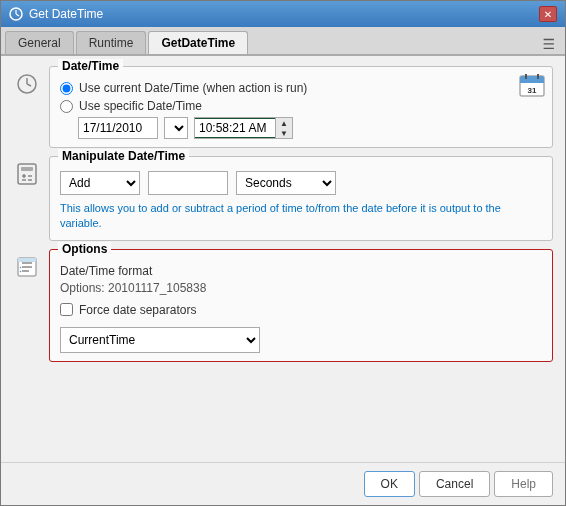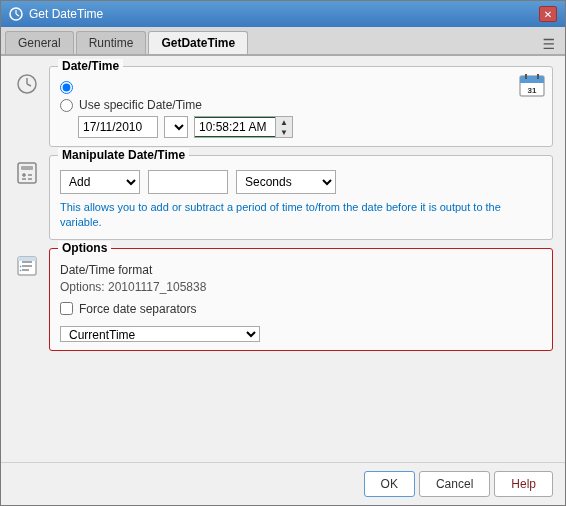--- a/index.html
+++ b/index.html
@@ -291,21 +291,21 @@
     }
 
     .checkbox-label {
       font-size: 12px;
       color: #333;
     }
 
     .variable-dropdown {
       border: 1px solid #aaa;
       background: white;
-      height: 16px;
+      height: 26px;
       padding: 0 4px;
       font-size: 12px;
       width: 200px;
       cursor: pointer;
     }
 
     .footer {
       display: flex;
       justify-content: flex-end;
       align-items: center;
@@ -332,21 +332,21 @@
 
     .btn-cancel {
       background: white;
       border: 1px solid #aaa;
       color: #333;
     }
 
     .btn-help {
       background: white;
       border: 1px solid #aaa;
-      color: #7f1d1d;
+      color: #737373;
     }
 
     
     .clock-svg { width: 24px; height: 24px; }
     .calc-svg { width: 24px; height: 24px; }
     .list-svg { width: 24px; height: 24px; }
   </style>
 </head>
 <body>
 
@@ -393,20 +393,21 @@
             <rect x="2" y="5" width="24" height="7" rx="2" fill="#5b9bd5"></rect>
             <rect x="2" y="10" width="24" height="2" fill="#5b9bd5"></rect>
             <line x1="8" y1="3" x2="8" y2="8" stroke="#555" stroke-width="2"></line>
             <line x1="20" y1="3" x2="20" y2="8" stroke="#555" stroke-width="2"></line>
             <text x="14" y="22" text-anchor="middle" font-size="8" fill="#333" font-weight="bold">31</text>
           </svg>
         </div>
         <div class="section-body-content">
           <div class="radio-row">
             <input type="radio" name="datetime-mode" id="r-current" checked="" style="">
+            <label for="r-current" class="radio-label">Use current Date/Time (when action is run)</label>
           </div>
           <div class="radio-row">
             <input type="radio" name="datetime-mode" id="r-specific" style="">
             <label for="r-specific" class="radio-label">Use specific Date/Time</label>
           </div>
           <div class="date-row">
             <input type="text" class="date-input" value="17/11/2010" style="">
             <div style="display:flex; align-items:center;">
               <select style="width:24px; height:22px; padding:0; border:1px solid #aaa; font-size:10px;">
                 <option>▼</option>

